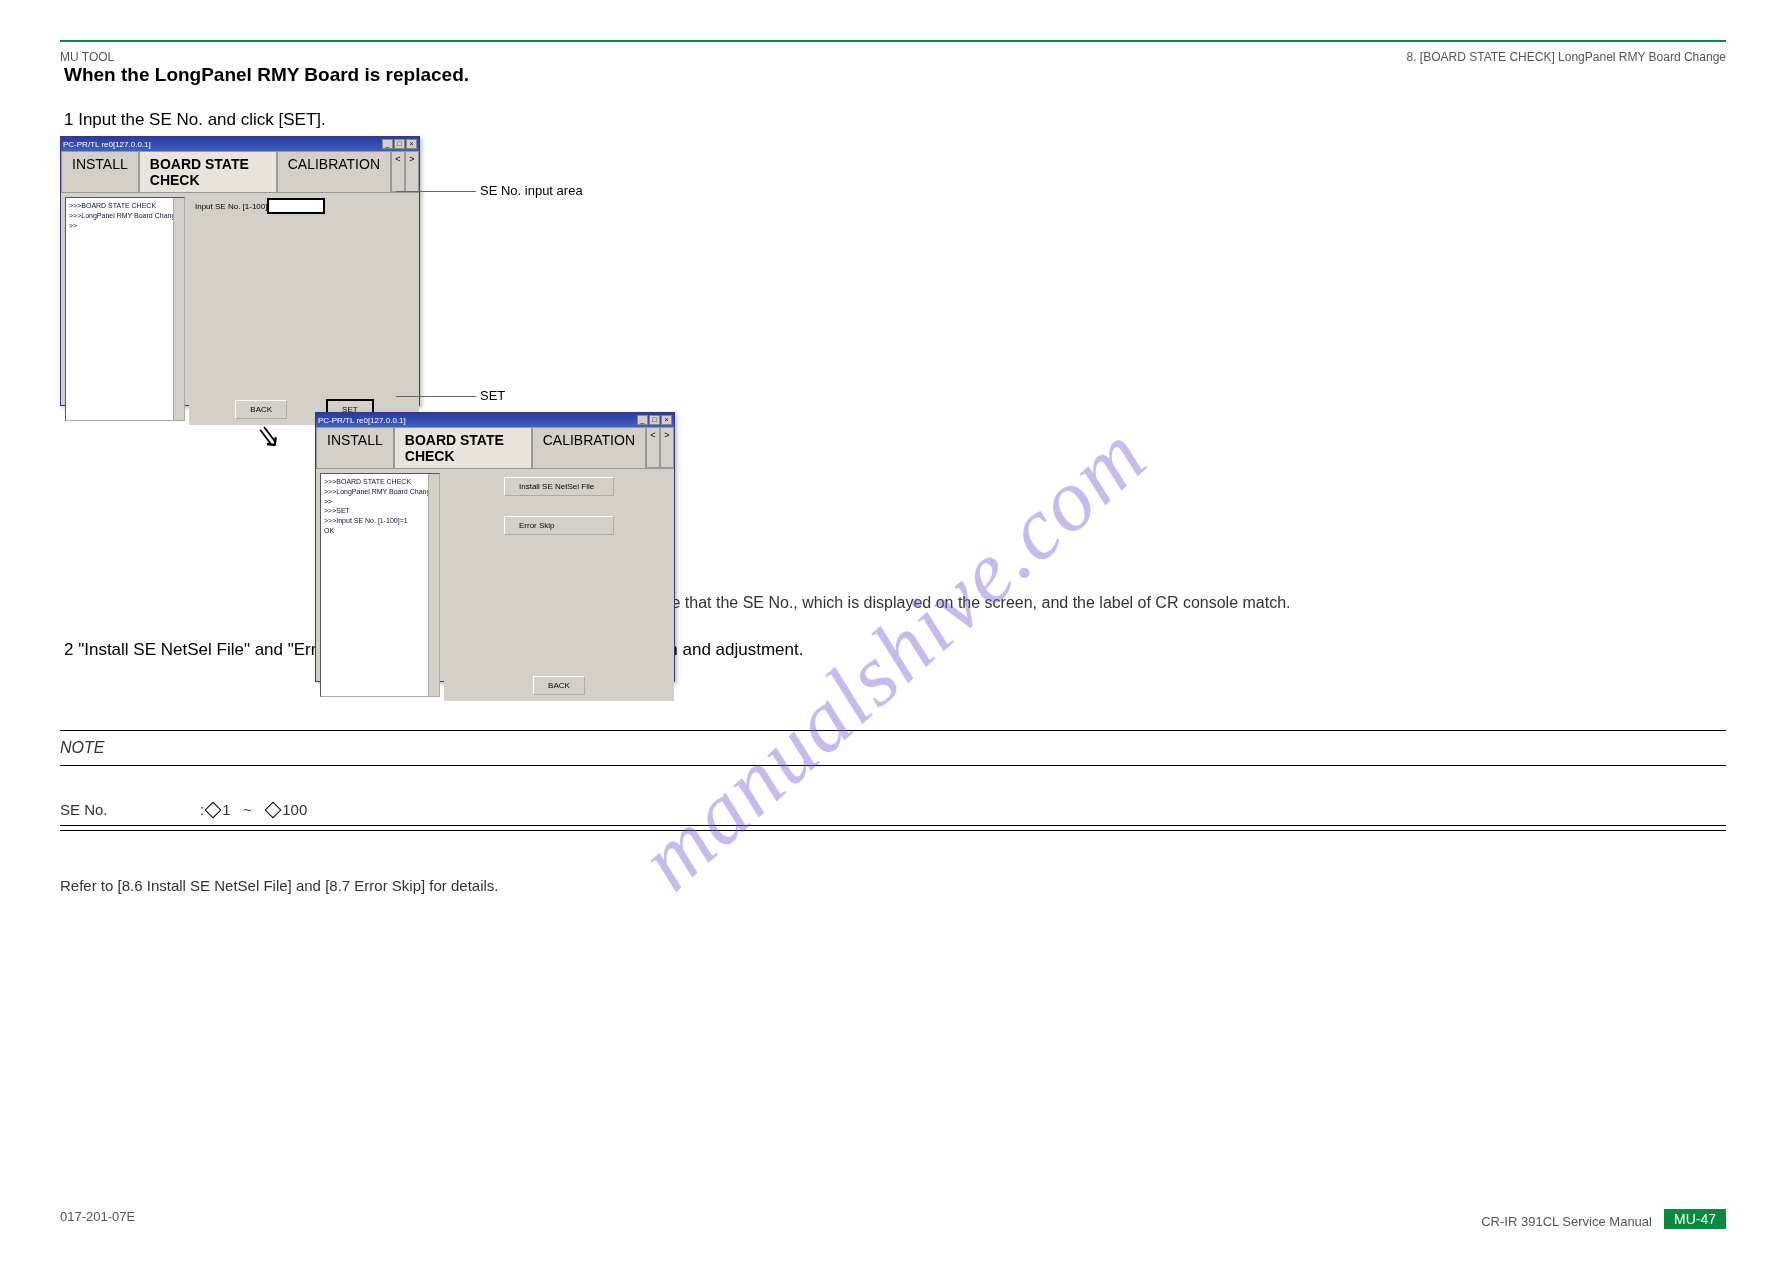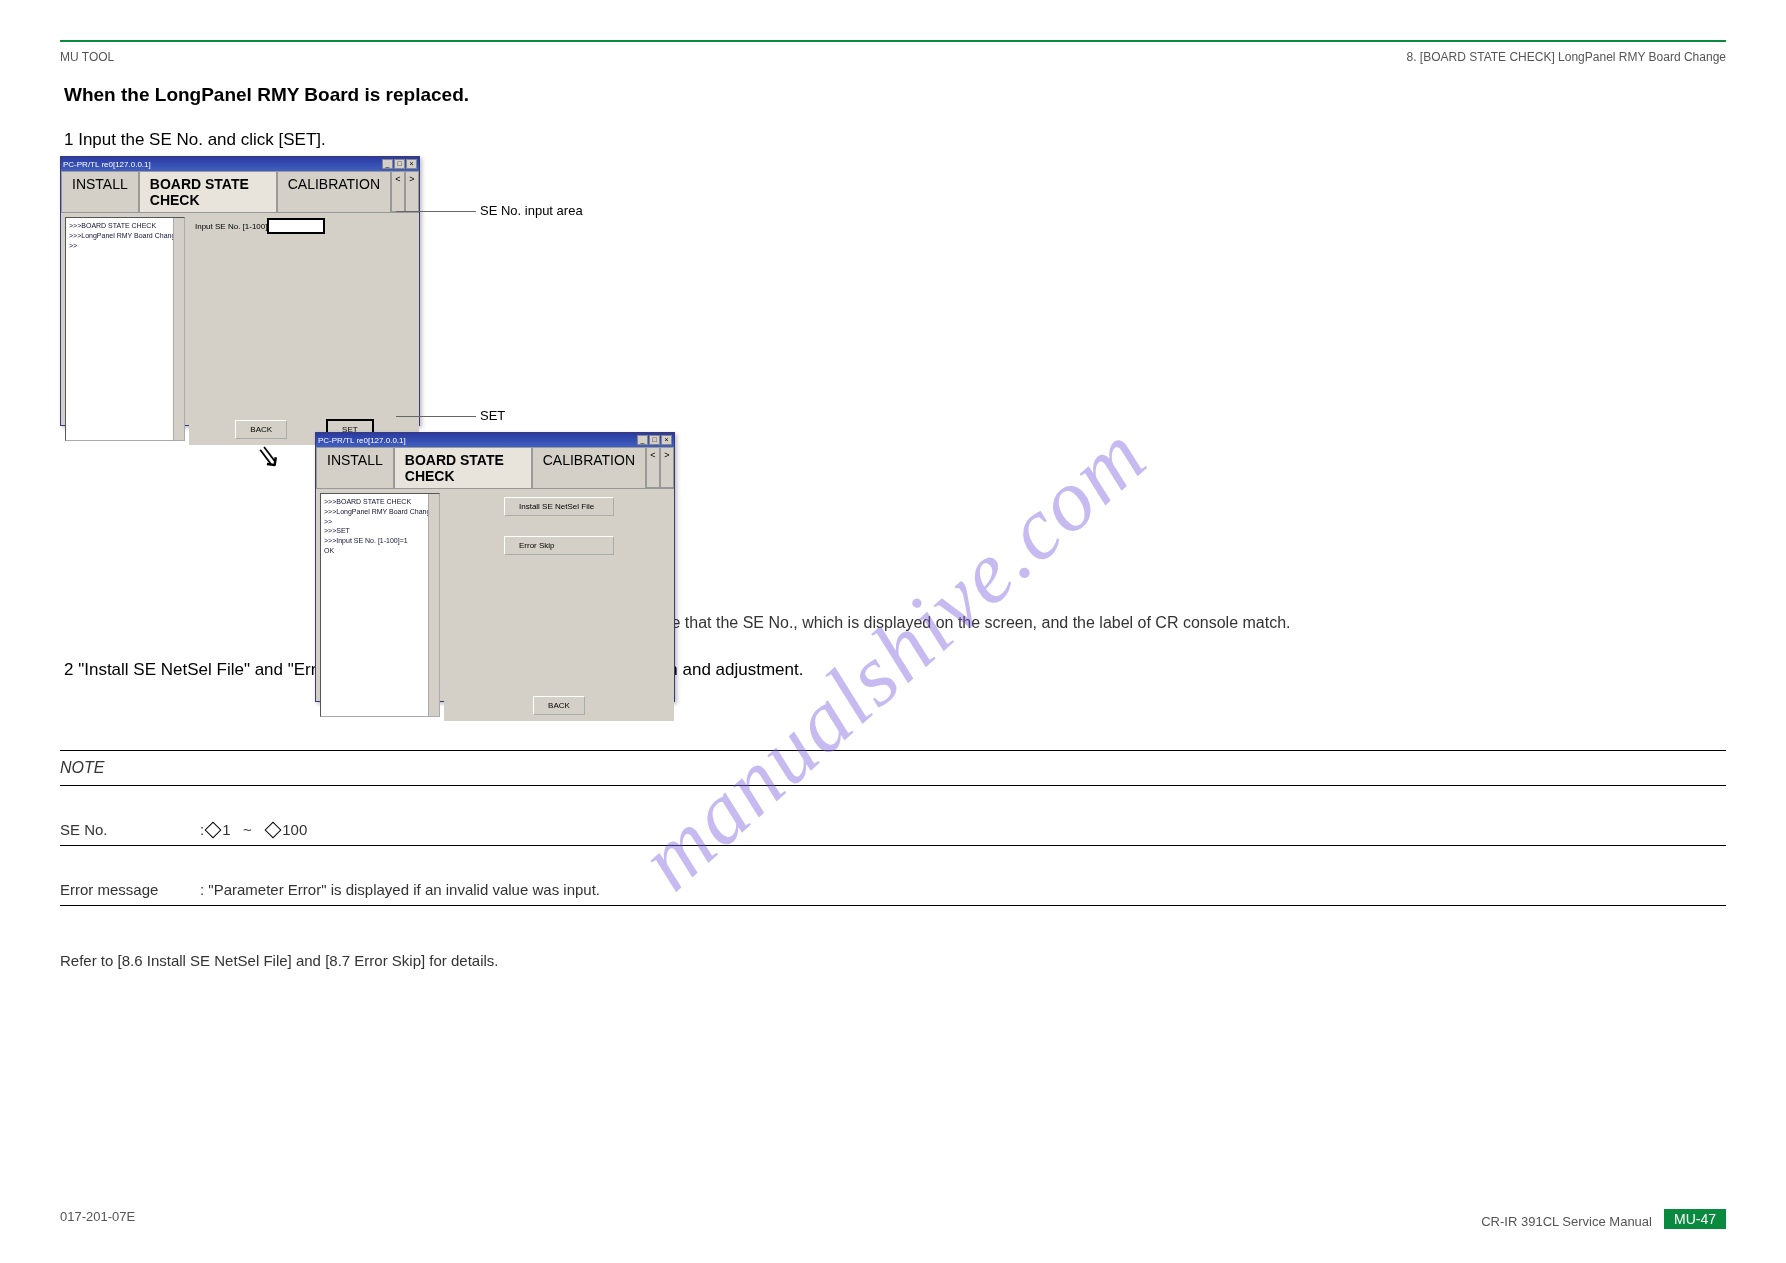--- a/index.html
+++ b/index.html
@@ -16,21 +16,20 @@
   .green-rule-top {
     height: 2px;
     background: #0a8a3f;
     margin-bottom: 8px;
   }
   .header-row {
     display: flex;
     justify-content: space-between;
     font-size: 12px;
     color: #555;
-    margin-bottom: 20px;
   }
   .section-title {
     font-size: 19px;
     font-weight: bold;
     color: #000;
     margin-bottom: 24px;
     padding-left: 4px;
   }
   .step-block {
     font-size: 17px;
@@ -348,24 +347,20 @@
   <hr>
   <div class="note-head">NOTE</div>
   <hr>
   <div class="note-row">
     <span class="label">SE No.</span>
     <span class="lozenge">
       : <span class="loz"></span>1&nbsp;&nbsp;&nbsp;~&nbsp;&nbsp;&nbsp;<span class="loz"></span>100
     </span>
   </div>
   <hr>
-  <div class="note-row">
-    <span class="label">Error message</span>
-    <span>: "Parameter Error" is displayed if an invalid value was input.</span>
-  </div>
   <hr>
   <div class="note-row" style="padding-top:14px;">Refer to [8.6 Install SE NetSel File] and [8.7 Error Skip] for details.</div>
 </div>
 
 <div class="watermark">manualshive.com</div>
 
 <div class="footer">
   <span>017-201-07E</span>
   <div class="right">
     <span>CR-IR 391CL Service Manual</span>

